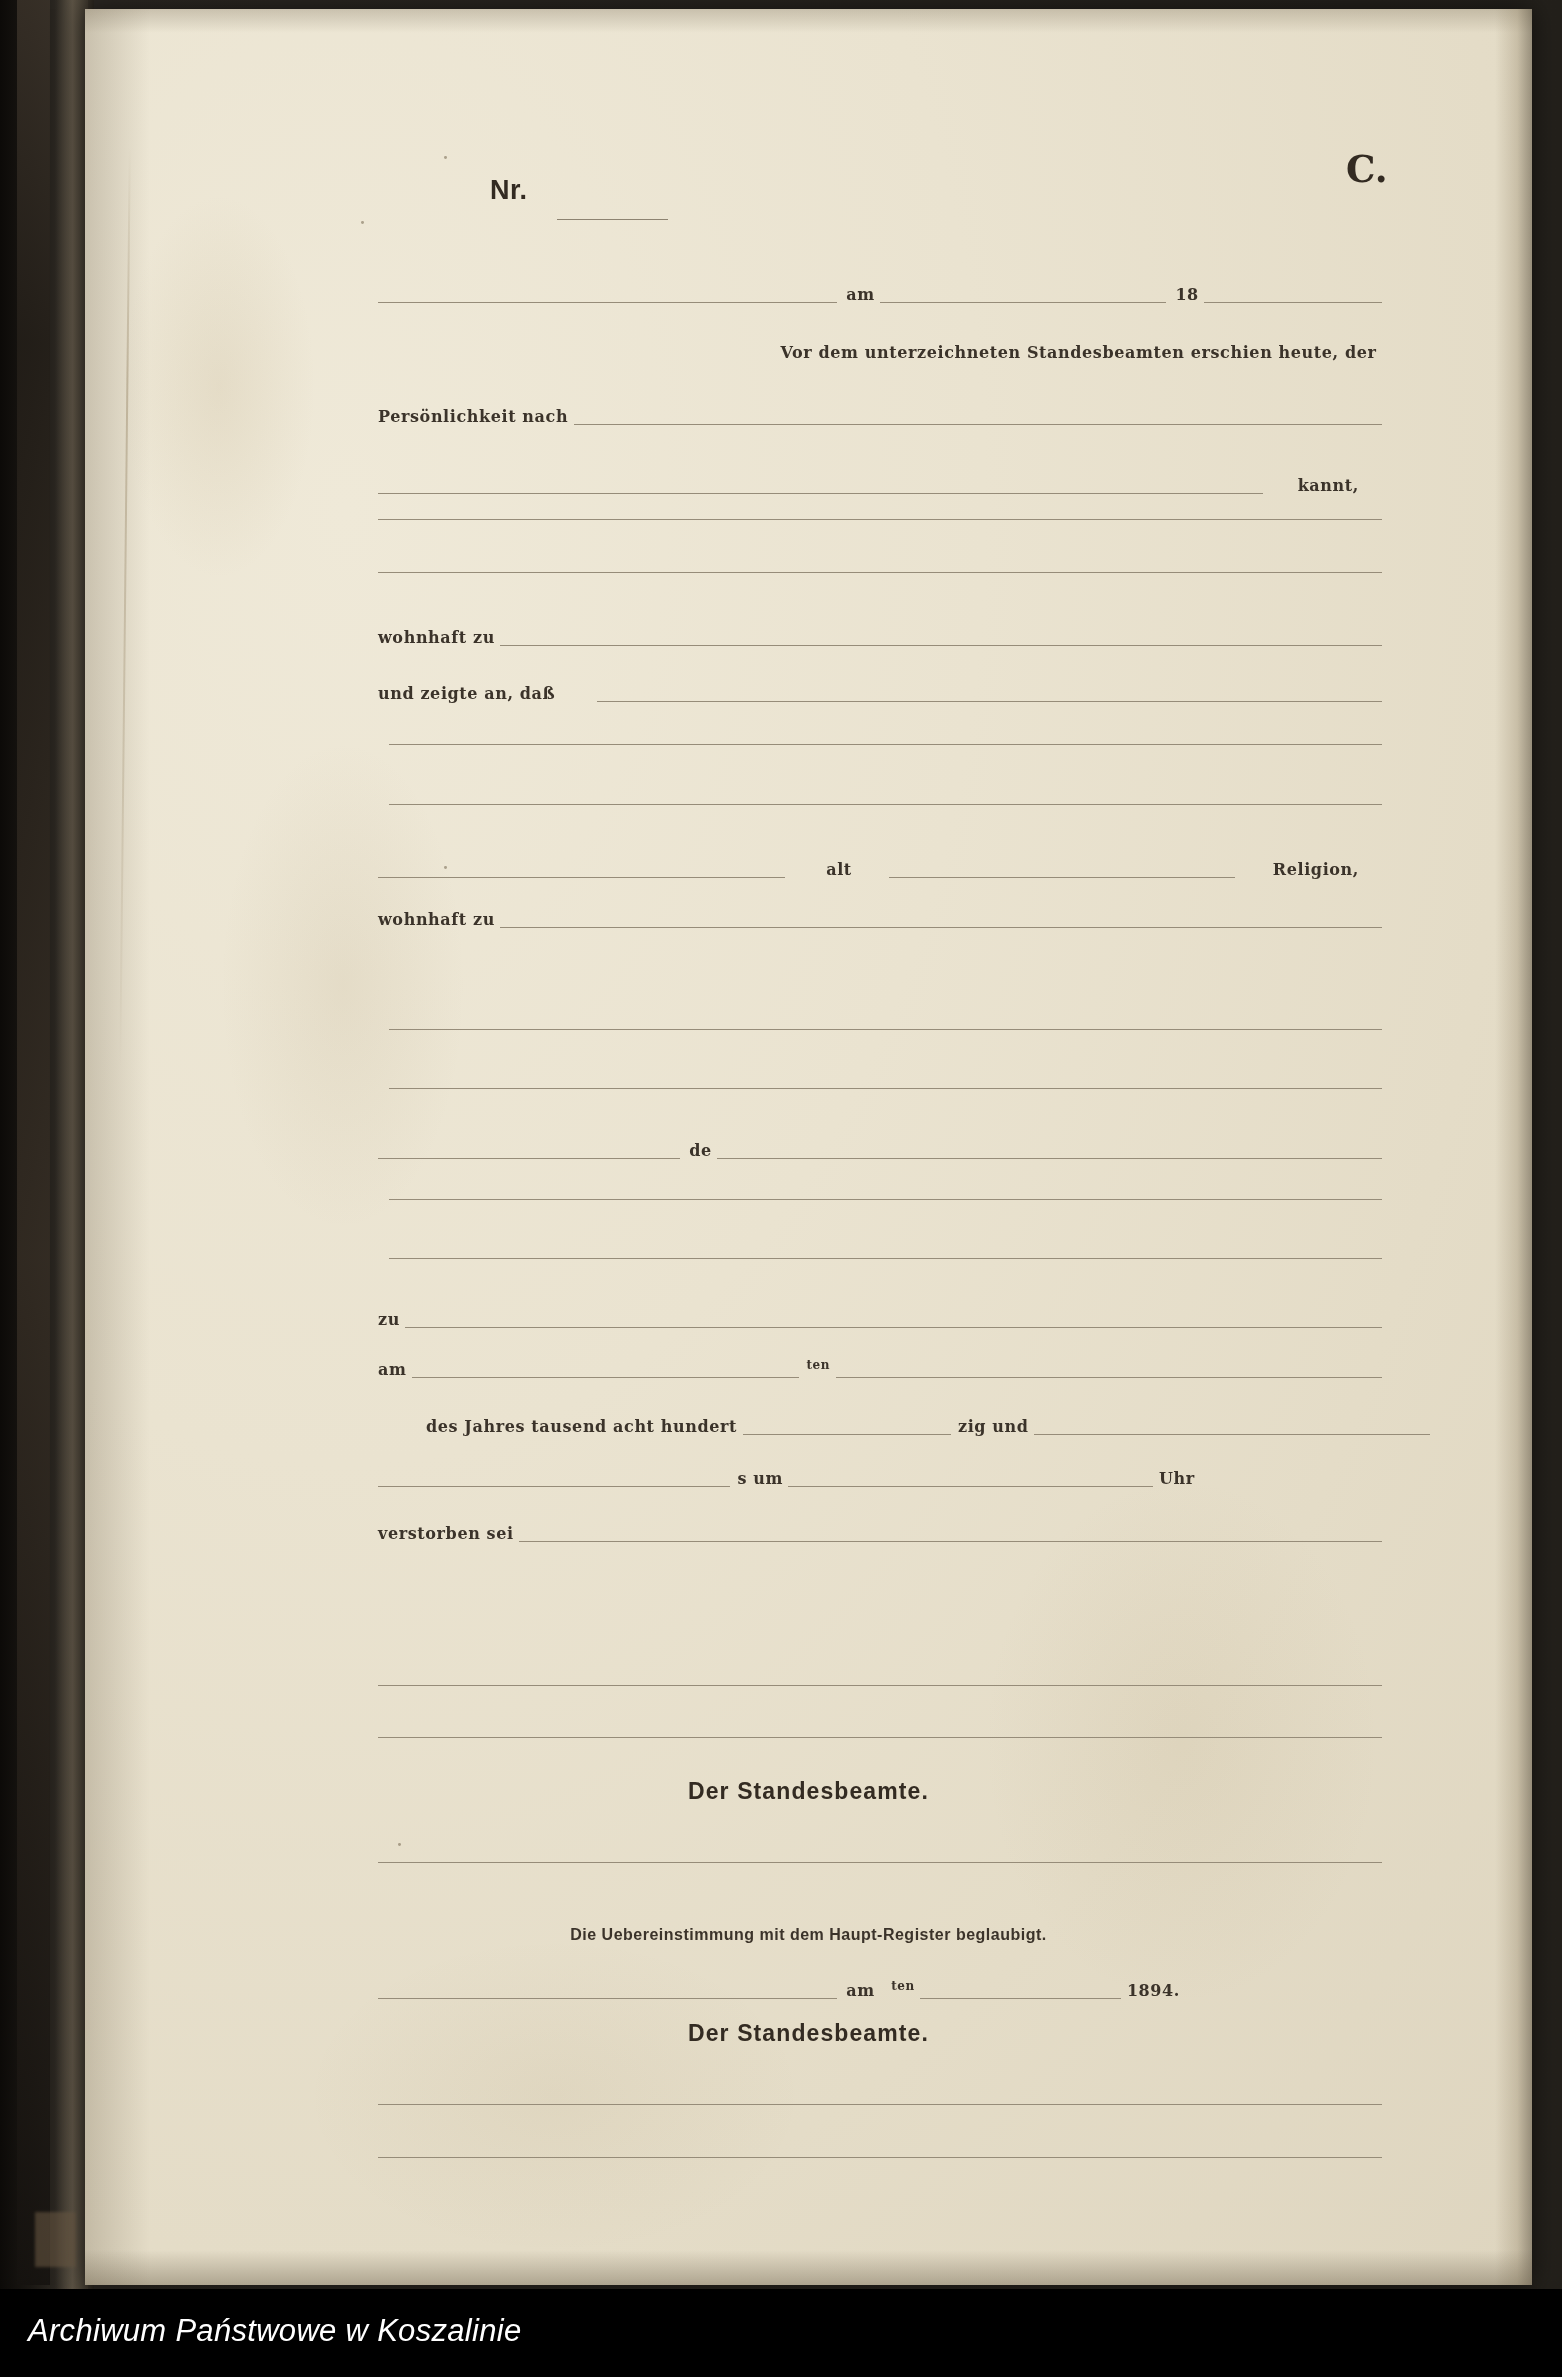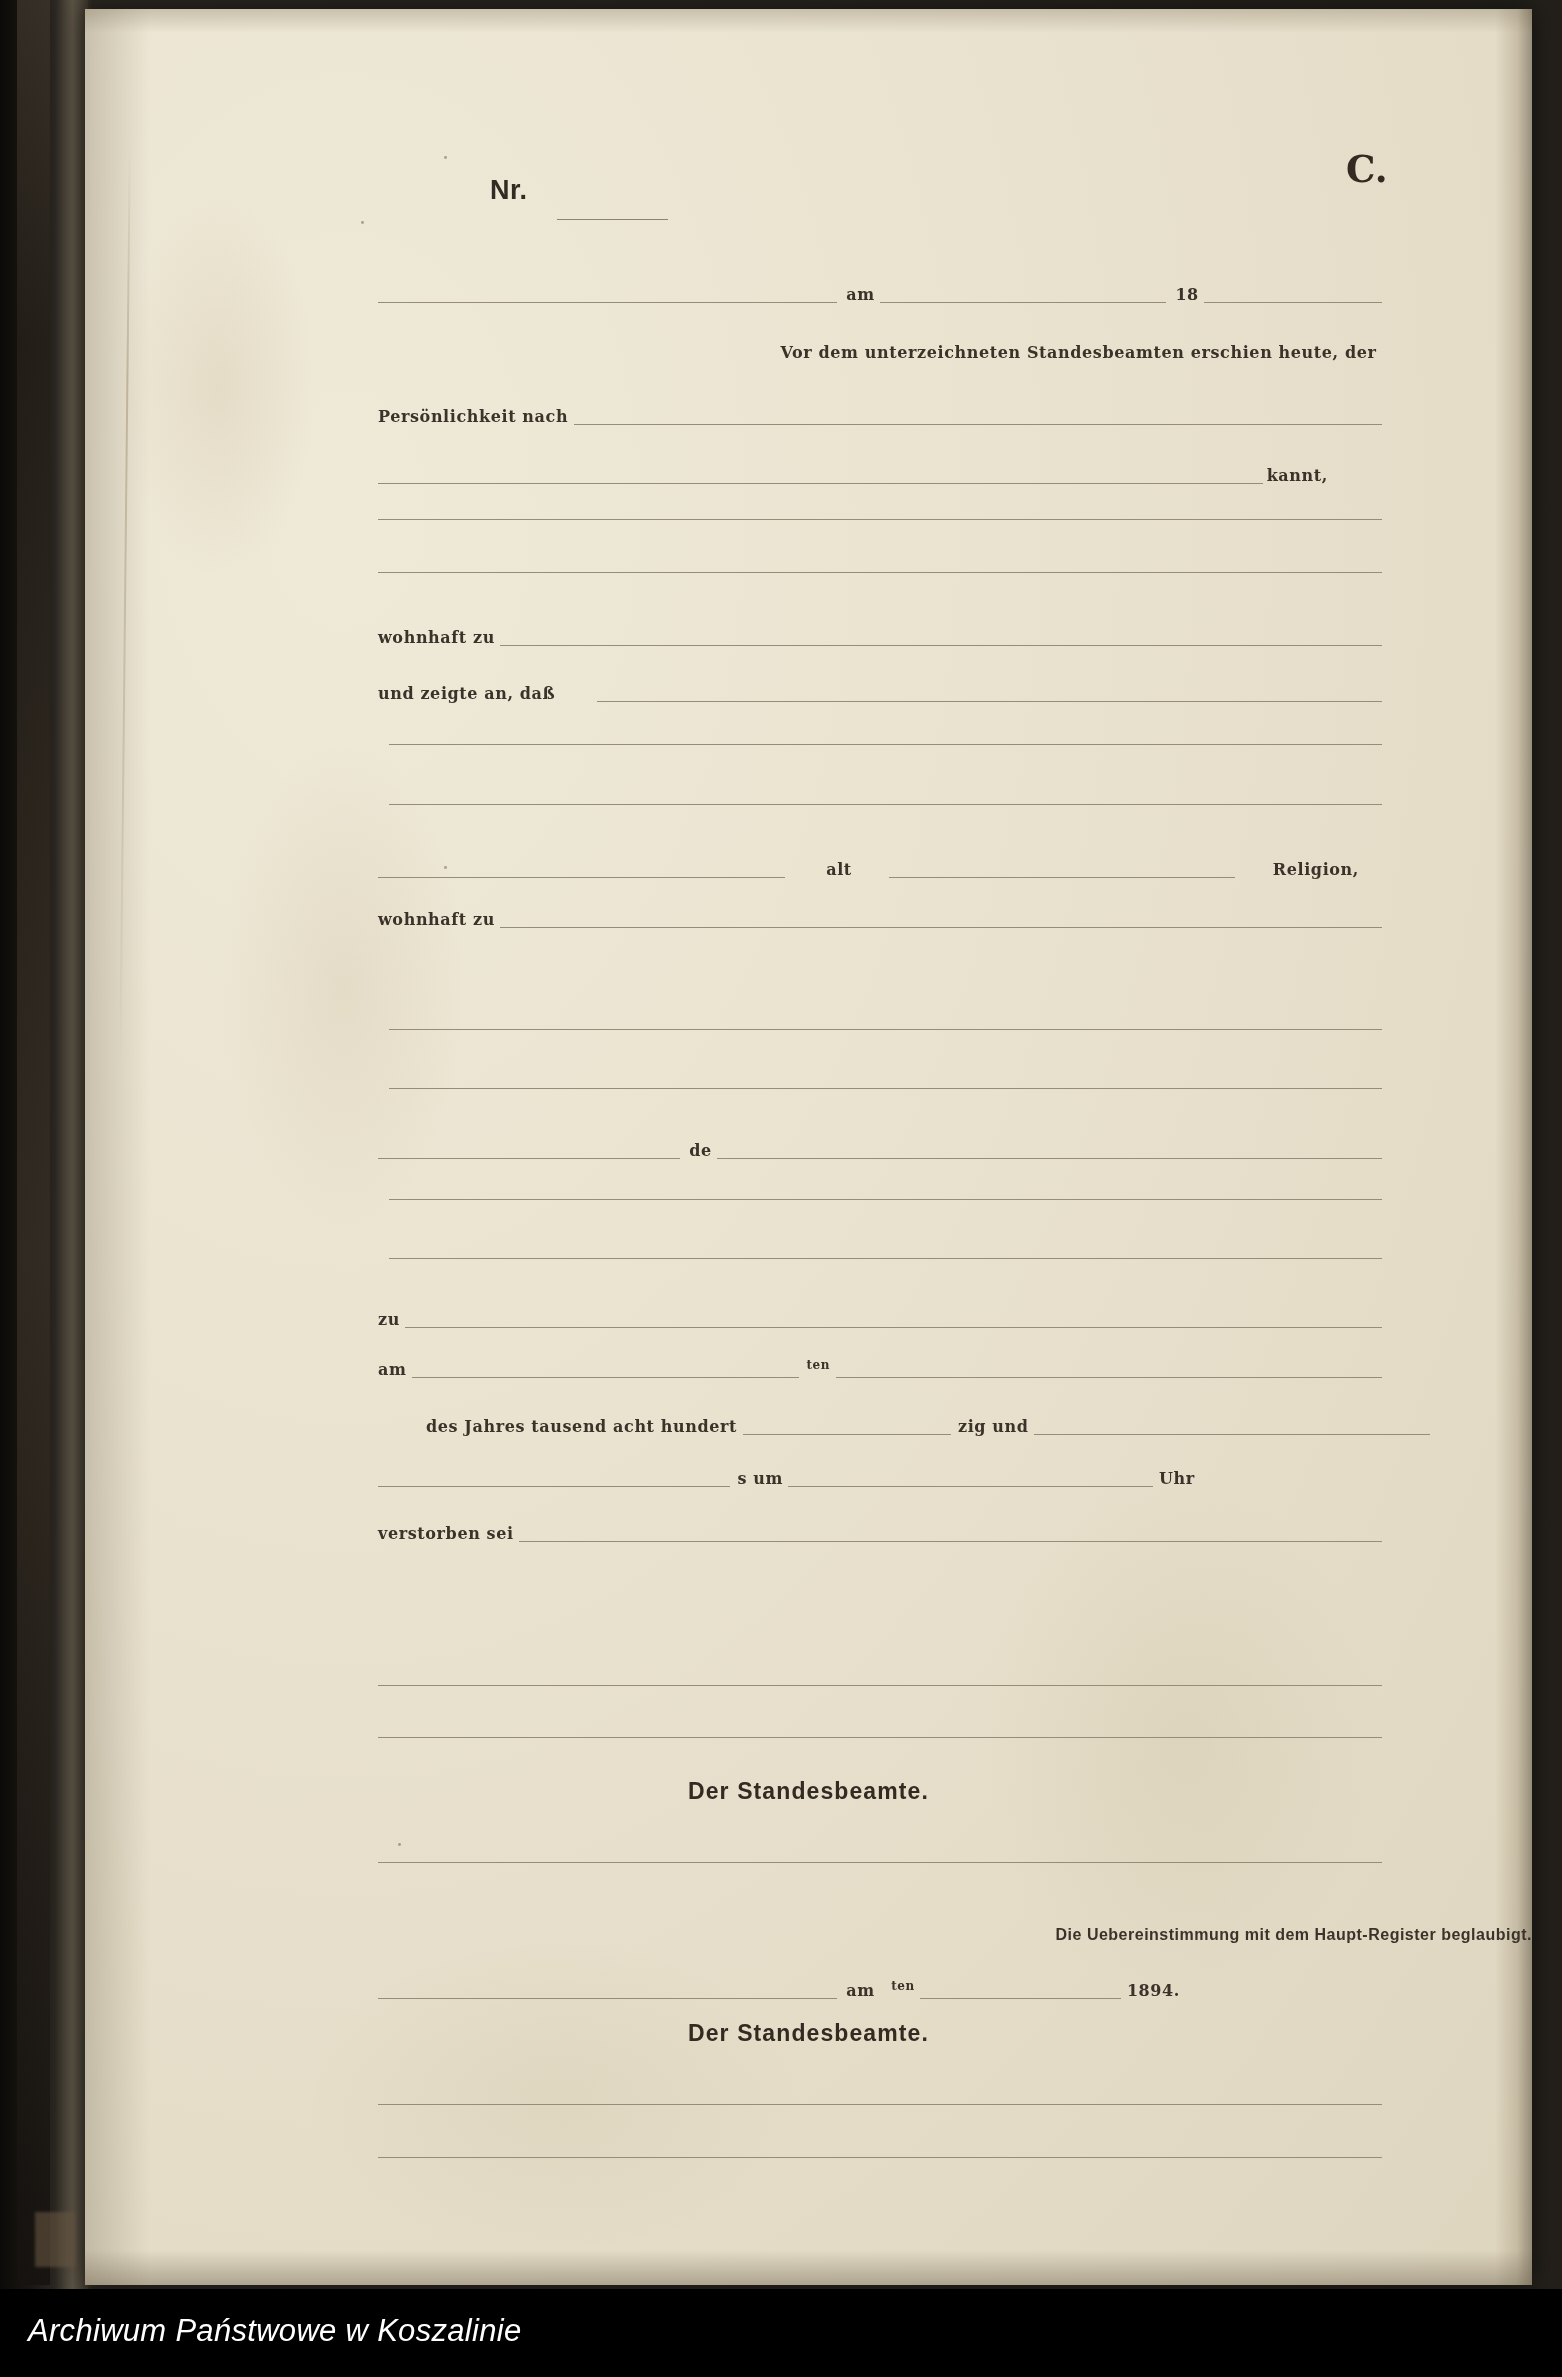--- a/index.html
+++ b/index.html
@@ -184,21 +184,21 @@
     width: 100%;
     text-align: center;
     font-size: 23px;
     font-weight: 700;
     color: #332b22;
     letter-spacing: 1.1px;
   }
   .center-txt {
     position: absolute;
     width: 100%;
-    text-align: right;
+    text-align: center;
     font-size: 16px;
     font-weight: 700;
     color: #3b332a;
     letter-spacing: 0.5px;
   }
 
   
   .footer-bar {
     position: absolute;
     left: 0;
@@ -260,21 +260,21 @@
 
   <div class="row" style="left:293px; top:334px; width:1004px; justify-content:flex-end;">
     <div class="lbl">Vor dem unterzeichneten Standesbeamten erschien heute, der</div>
   </div>
 
   <div class="row" style="left:293px; top:398px; width:1004px;">
     <div class="lbl">Persönlichkeit nach</div>
     <div class="rule full"></div>
   </div>
 
-  <div class="row" style="left:293px; top:457px; width:1004px;">
+  <div class="row" style="left:293px; top:467px; width:1004px;gap:31px;">
     <div class="rule" style="width:885px;"></div>
     <div class="lbl" style="padding-left:3.7px;">kannt,</div>
   </div>
 
   <div class="row" style="left:293px; top:509px; width:1004px;">
     <div class="rule full"></div>
   </div>
   <div class="row" style="left:293px; top:562px; width:1004px;">
     <div class="rule full"></div>
   </div>

